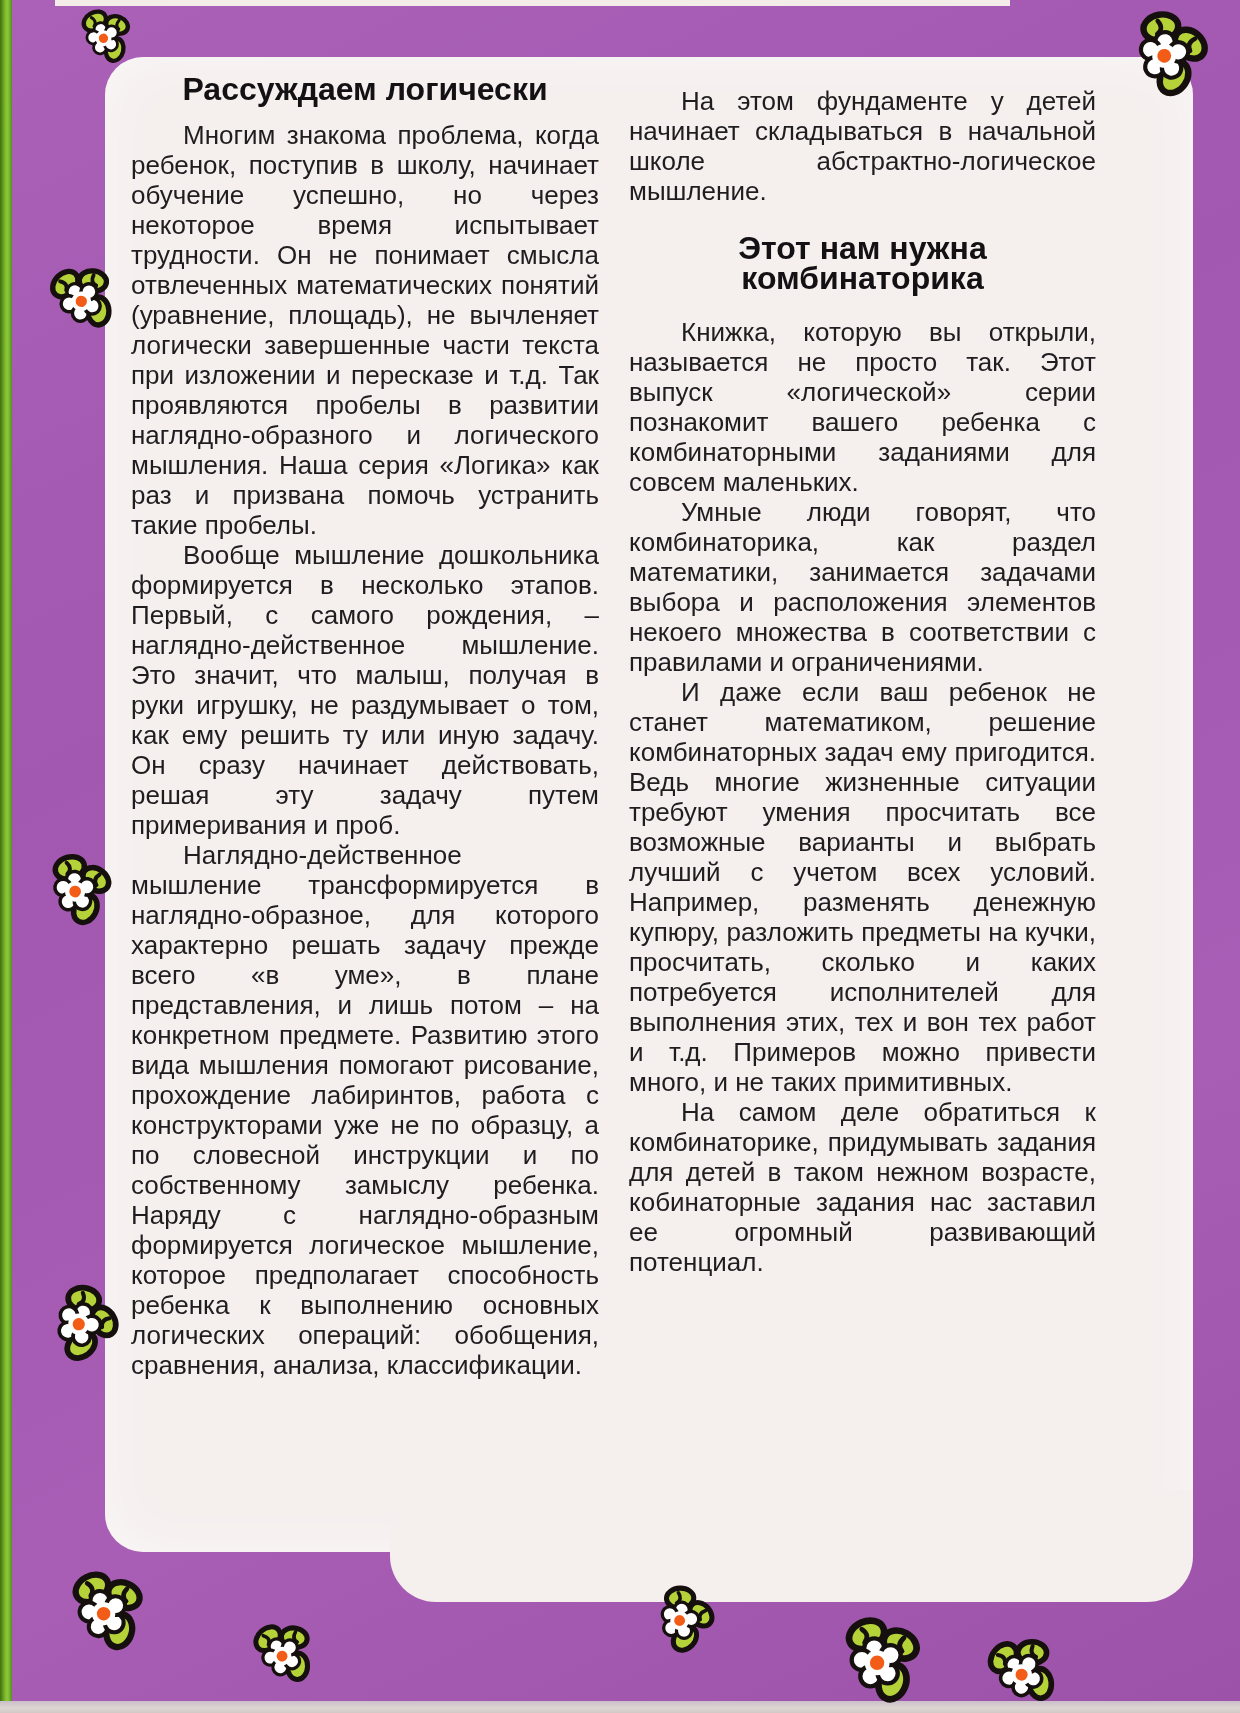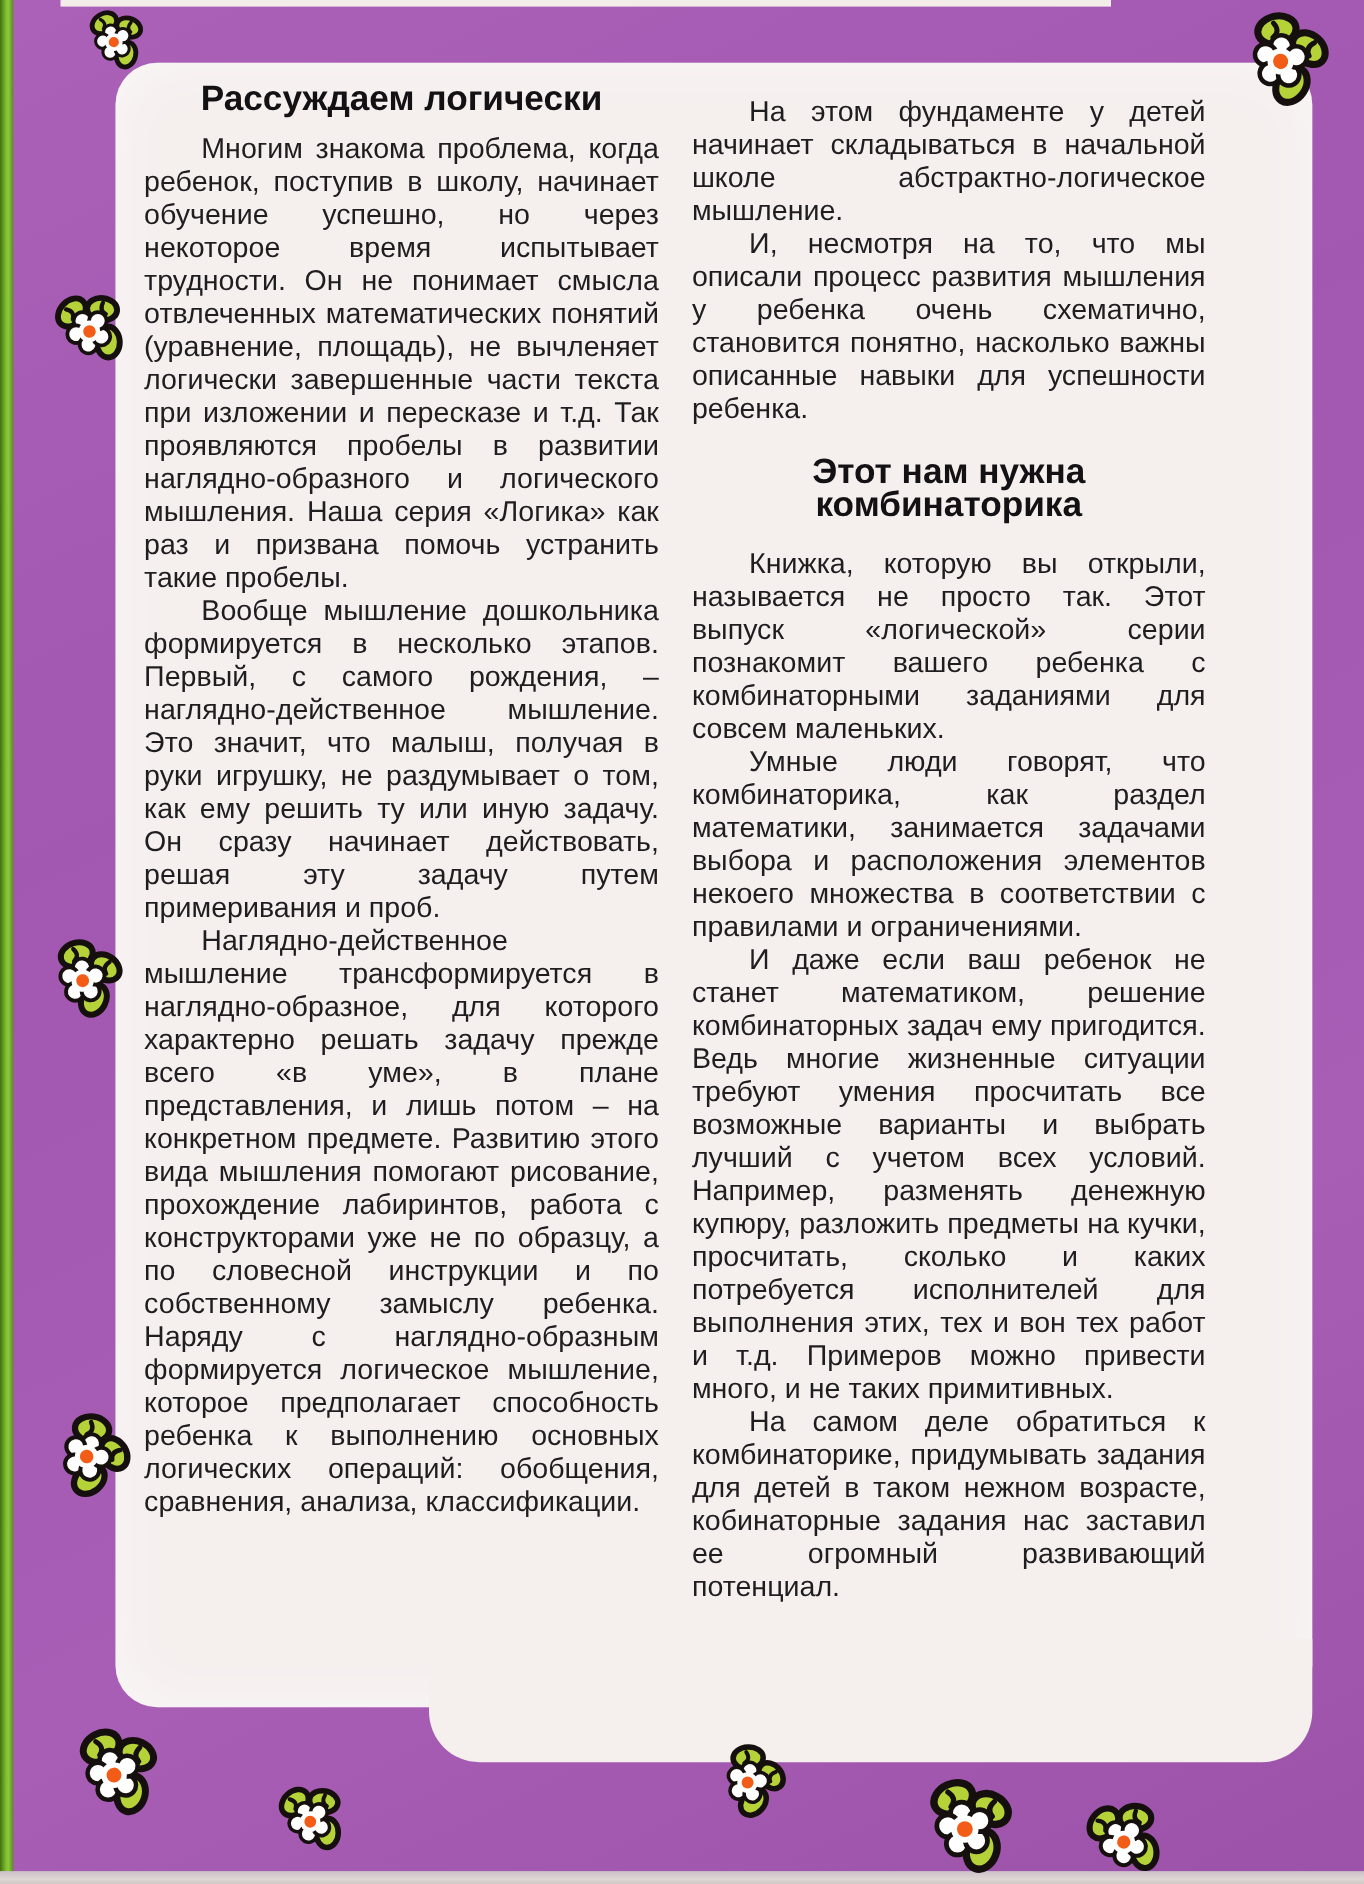--- a/index.html
+++ b/index.html
@@ -59,21 +59,20 @@
 
   <div class="col col-left">
     <div class="heading">Рассуждаем логически</div>
     <p>Многим знакома проблема, когда ребенок, поступив в школу, начинает обучение успешно, но через некоторое время испытывает трудности. Он не понимает смысла отвлеченных математических понятий (уравнение, площадь), не вычленяет логически завершенные части текста при изложении и пересказе и т.д. Так проявляются пробелы в развитии наглядно-образного и логического мышления. Наша серия «Логика» как раз и призвана помочь устранить такие пробелы.</p>
     <p>Вообще мышление дошкольника формируется в несколько этапов. Первый, с самого рождения, – наглядно-действенное мышление. Это значит, что малыш, получая в руки игрушку, не раздумывает о том, как ему решить ту или иную задачу. Он сразу начинает действовать, решая эту задачу путем примеривания и проб.</p>
     <p>Наглядно-действенное мышление трансформируется в наглядно-образное, для которого характерно решать задачу прежде всего «в уме», в плане представления, и лишь потом – на конкретном предмете. Развитию этого вида мышления помогают рисование, прохождение лабиринтов, работа с конструкторами уже не по образцу, а по словесной инструкции и по собственному замыслу ребенка. Наряду с наглядно-образным формируется логическое мышление, которое предполагает способность ребенка к выполнению основных логических операций: обобщения, сравнения, анализа, классификации.</p>
   </div>
 
   <div class="col col-right">
     <p>На этом фундаменте у детей начинает складываться в начальной школе абстрактно-логическое мышление.</p>
-    <p>И, несмотря на то, что мы описали процесс развития мышления у ребенка очень схематично, становится понятно, насколько важны описанные навыки для успешности ребенка.</p>
     <div class="heading">Этот нам нужна комбинаторика</div>
     <p>Книжка, которую вы открыли, называется не просто так. Этот выпуск «логической» серии познакомит вашего ребенка с комбинаторными заданиями для совсем маленьких.</p>
     <p>Умные люди говорят, что комбинаторика, как раздел математики, занимается задачами выбора и расположения элементов некоего множества в соответствии с правилами и ограничениями.</p>
     <p>И даже если ваш ребенок не станет математиком, решение комбинаторных задач ему пригодится. Ведь многие жизненные ситуации требуют умения просчитать все возможные варианты и выбрать лучший с учетом всех условий. Например, разменять денежную купюру, разложить предметы на кучки, просчитать, сколько и каких потребуется исполнителей для выполнения этих, тех и вон тех работ и т.д. Примеров можно привести много, и не таких примитивных.</p>
     <p>На самом деле обратиться к комбинаторике, придумывать задания для детей в таком нежном возрасте, кобинаторные задания нас заставил ее огромный развивающий потенциал.</p>
   </div>
 
   <svg width="0" height="0" style="position:absolute" aria-hidden="true">
     <defs>
       <g id="flower-shape">

